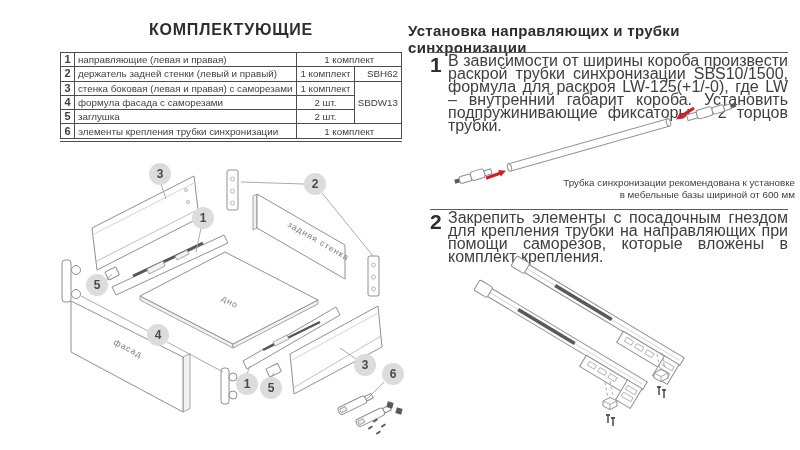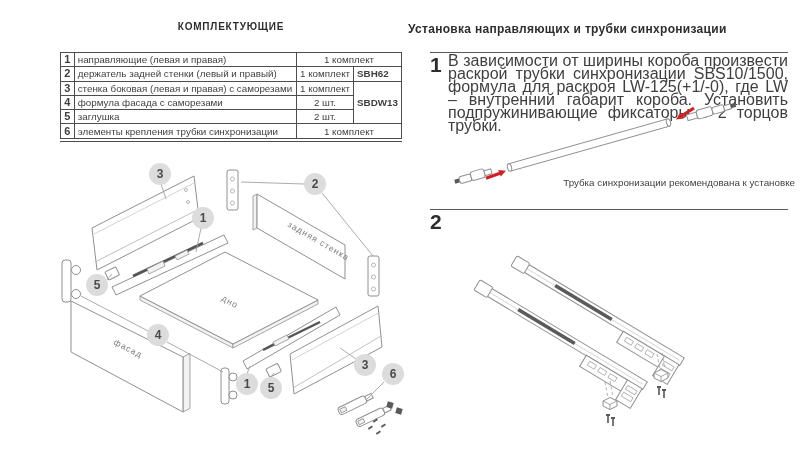--- a/index.html
+++ b/index.html
@@ -5,44 +5,44 @@
   html,body{margin:0;padding:0;}
   body{
     width:800px;height:450px;position:relative;overflow:hidden;
     background:#ffffff;
     font-family:"Liberation Sans","DejaVu Sans",sans-serif;
     color:#3f3f3f;
   }
   
   .left-title{
     position:absolute;left:60px;top:21px;width:342px;
-    text-align:center;font-size:10px;font-weight:bold;color:#2e2e2e;
+    text-align:center;font-size:16px;font-weight:bold;color:#2e2e2e;
     letter-spacing:0.8px;
   }
   .table-wrap{
     position:absolute;left:60px;top:52px;width:342px;
     border-bottom:1.4px solid #4d4d4d;padding-bottom:2px;
   }
   table.parts{
     border-collapse:collapse;width:342px;
     font-size:9.8px;color:#3f3f3f;
   }
   table.parts td{
     border:1px solid #4d4d4d;height:13.3px;line-height:11px;
     padding:0 3px;white-space:nowrap;
   }
   td.c-num{width:17px;text-align:center;font-weight:bold;font-size:11px;}
   td.c-name{width:228px;text-align:left;}
   td.c-qty{width:48px;text-align:center;padding-left:5px;}
   td.c-qty.center{text-align:center;padding-left:3px;margin-top:46px;}
-  td.c-code{width:42px;text-align:left;font-weight:bold;}
+  td.c-code{width:42px;text-align:right;}
   
   .right-title{
     position:absolute;left:408px;top:22px;width:385px;
-    font-size:12px;font-weight:bold;color:#2e2e2e;letter-spacing:0.3px;
+    font-size:15px;font-weight:bold;color:#2e2e2e;letter-spacing:0.3px;
   }
   .step{
     position:absolute;left:430px;width:358px;
     border-top:1.2px solid #5a5a5a;padding-top:2px;
     display:flex;gap:5px;
   }
   .step-1{top:52px;}
   .step-2{top:209px;}
   .step-num{
     width:13px;flex:0 0 13px;font-size:21px;font-weight:bold;color:#2e2e2e;
@@ -294,24 +294,26 @@
     <polygon fill="#cc2127" points="76,80.8 70.8,86.6 68.2,80.0"></polygon>
   </g>
   <g>
     <line x1="264" y1="18" x2="251" y2="26.3" stroke="#cc2127" stroke-width="3.2"></line>
     <polygon fill="#cc2127" points="246,29.5 250,22.8 253.8,28.6"></polygon>
   </g>
 </svg>
 
 <div class="tube-caption">
   <div>Трубка синхронизации рекомендована к установке</div>
+  <div>в мебельные базы шириной от 600 мм</div>
 </div>
 
 <div class="step step-2">
   <div class="step-num">2</div>
+  <div class="step-text">Закрепить элементы с посадочным гнездом для крепления трубки на направляющих при помощи саморезов, которые вложены в комплект крепления.</div>
 </div>
 
 <svg class="sv-rails" width="320" height="178" viewBox="0 0 320 178">
   <defs>
     <g id="rail">
       <rect x="0" y="0" width="194" height="9" fill="#fff" stroke="#8f8f8f"></rect>
       <line x1="3" y1="4.5" x2="191" y2="4.5" stroke="#cfcfcf" stroke-width="0.8"></line>
       <rect x="-2" y="-1.5" width="15" height="12" rx="1.5" fill="#fff" stroke="#8f8f8f"></rect>
       <rect x="46" y="2.6" width="66" height="3.6" fill="#5a5a5a" stroke="none"></rect>
       <rect x="128" y="8.5" width="50" height="13" fill="#fff" stroke="#8f8f8f"></rect>

